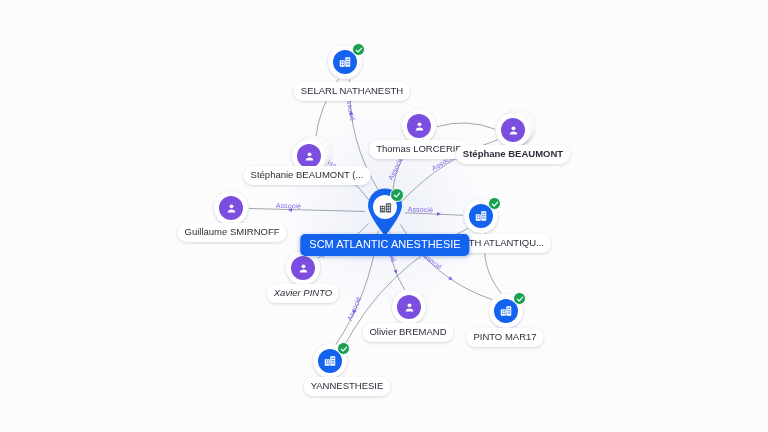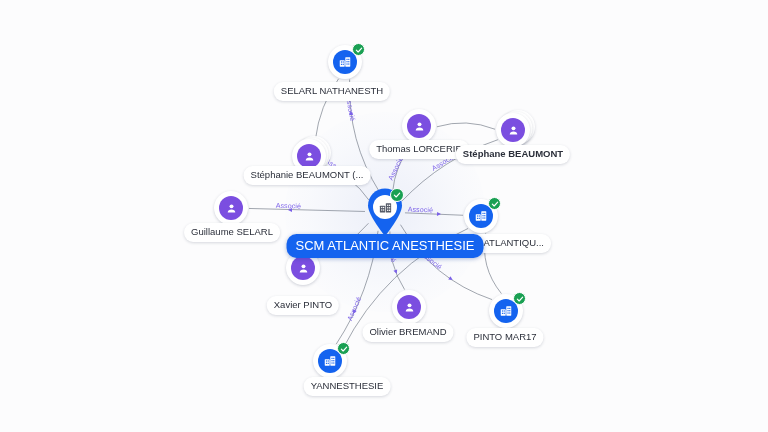--- a/index.html
+++ b/index.html
@@ -118,23 +118,23 @@
     font-size: 9.5px;
     line-height: 1;
     padding: 4px 7px 5px 7px;
     border-radius: 9px;
     white-space: nowrap;
     box-shadow: 0 1px 3px rgba(40,50,80,0.18);
   }
   .node-label.selected {
     background: #1463ef;
     color: #ffffff;
-    font-size: 13px;
+    font-size: 11px;
     padding: 5px 9px 6px 9px;
-    border-radius: 10px;
+    border-radius: 5px;
     z-index: 40;
     box-shadow: 0 1px 4px rgba(20,60,150,0.35);
   }
 
   
   .pin-node {
     position: absolute;
     transform: translate(-50%, -50%);
     z-index: 30;
   }
@@ -270,21 +270,21 @@
               </svg>
             </div>
           </div>
           <div class="verified-badge">
             <svg width="8" height="8" viewBox="0 0 24 24" aria-hidden="true">
               <path d="M4 12.5 L9.5 18 L20 6.5" fill="none" stroke="#ffffff" stroke-width="3.4" stroke-linecap="round" stroke-linejoin="round"></path>
             </svg>
           </div>
         </div>
       </div>
-      <div class="node-label" style="left: 332px; top: 82px; text-align: right;">SELARL NATHANESTH</div>
+      <div class="node-label" style="left: 352px; top: 82px; text-align: right;">SELARL NATHANESTH</div>
       <div class="node" style="left: 419px; top: 126px;">
         <div class="node-stack">
           <div class="node-disc">
             <div class="node-inner person">
               <svg width="13" height="13" viewBox="0 0 24 24" aria-hidden="true">
                 <circle cx="12" cy="8" r="3.6" fill="#ffffff"></circle>
                 <path d="M5 19.5c0-3.6 3.1-5.6 7-5.6s7 2 7 5.6z" fill="#ffffff"></path>
               </svg>
             </div>
           </div>
@@ -326,21 +326,21 @@
           <div class="node-disc">
             <div class="node-inner person">
               <svg width="13" height="13" viewBox="0 0 24 24" aria-hidden="true">
                 <circle cx="12" cy="8" r="3.6" fill="#ffffff"></circle>
                 <path d="M5 19.5c0-3.6 3.1-5.6 7-5.6s7 2 7 5.6z" fill="#ffffff"></path>
               </svg>
             </div>
           </div>
         </div>
       </div>
-      <div class="node-label" style="left: 232px; top: 223px;">Guillaume SELARL</div>
+      <div class="node-label" style="left: 232px; top: 223px;">Guillaume SMIRNOFF</div>
       <div class="node" style="left: 481px; top: 216px;">
         <div class="node-stack">
           <div class="node-disc">
             <div class="node-inner company">
               <svg width="14" height="14" viewBox="0 0 24 24" aria-hidden="true">
                 <rect x="3" y="9" width="8.5" height="11" rx="0.8" fill="#ffffff"></rect>
                 <rect x="12.5" y="4" width="8.5" height="16" rx="0.8" fill="#ffffff"></rect>
                 <rect x="5" y="11" width="2" height="2" fill="#1463ef"></rect>
                 <rect x="8" y="11" width="2" height="2" fill="#1463ef"></rect>
                 <rect x="5" y="15" width="2" height="2" fill="#1463ef"></rect>
@@ -367,21 +367,21 @@
           <div class="node-disc">
             <div class="node-inner person">
               <svg width="13" height="13" viewBox="0 0 24 24" aria-hidden="true">
                 <circle cx="12" cy="8" r="3.6" fill="#ffffff"></circle>
                 <path d="M5 19.5c0-3.6 3.1-5.6 7-5.6s7 2 7 5.6z" fill="#ffffff"></path>
               </svg>
             </div>
           </div>
         </div>
       </div>
-      <div class="node-label" style="left: 303px; top: 296px;">Xavier PINTO</div>
+      <div class="node-label" style="left: 303px; top: 284px; font-style: italic;">Xavier PINTO</div>
       <div class="node" style="left: 409px; top: 307px;">
         <div class="node-stack">
           <div class="node-disc">
             <div class="node-inner person">
               <svg width="13" height="13" viewBox="0 0 24 24" aria-hidden="true">
                 <circle cx="12" cy="8" r="3.6" fill="#ffffff"></circle>
                 <path d="M5 19.5c0-3.6 3.1-5.6 7-5.6s7 2 7 5.6z" fill="#ffffff"></path>
               </svg>
             </div>
           </div>

